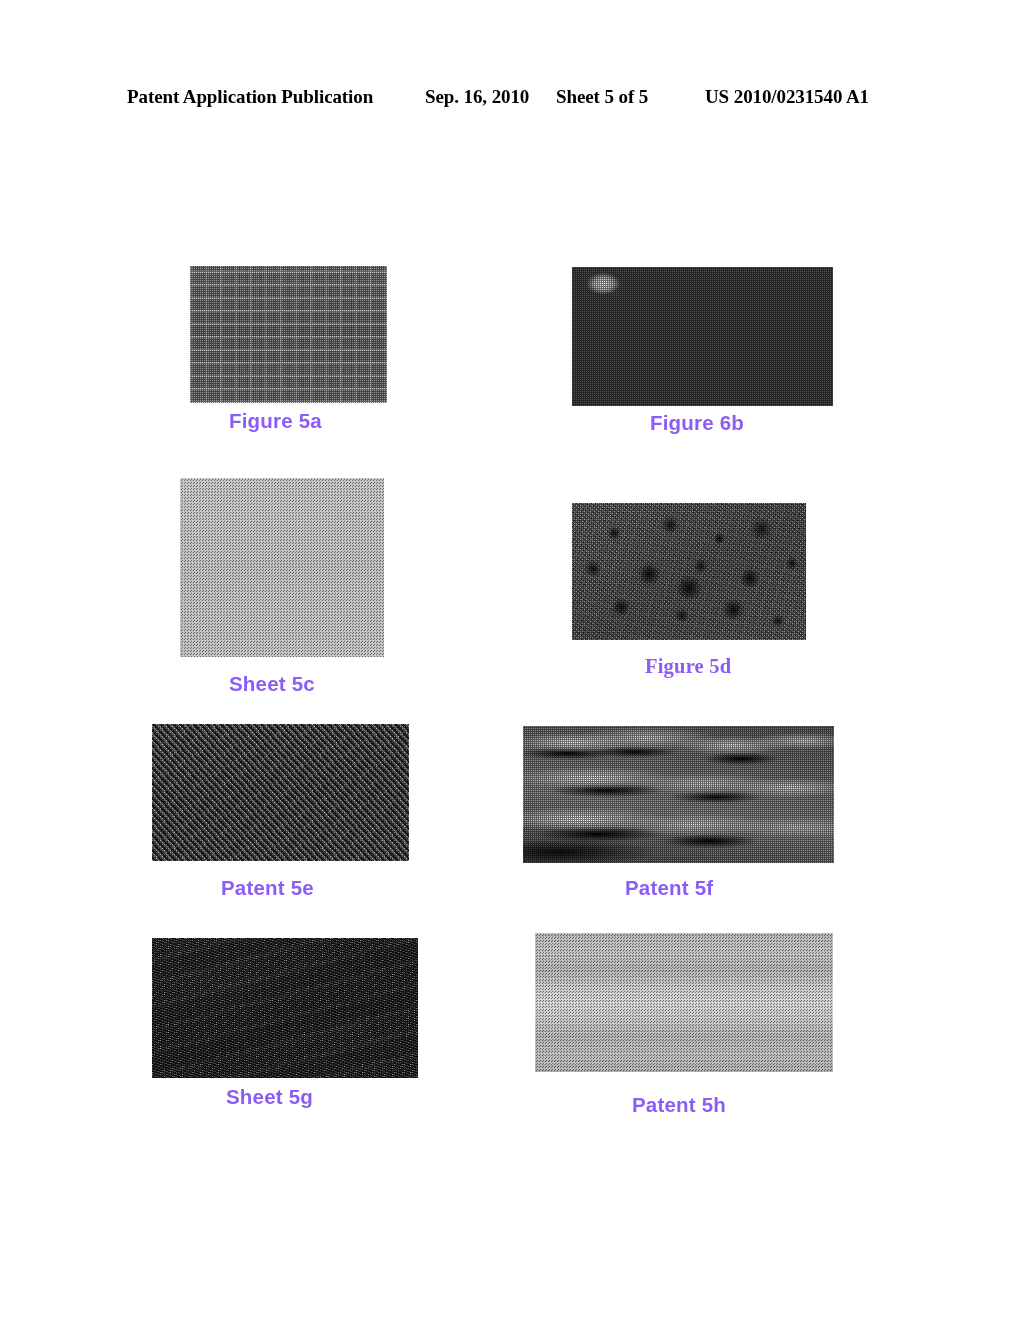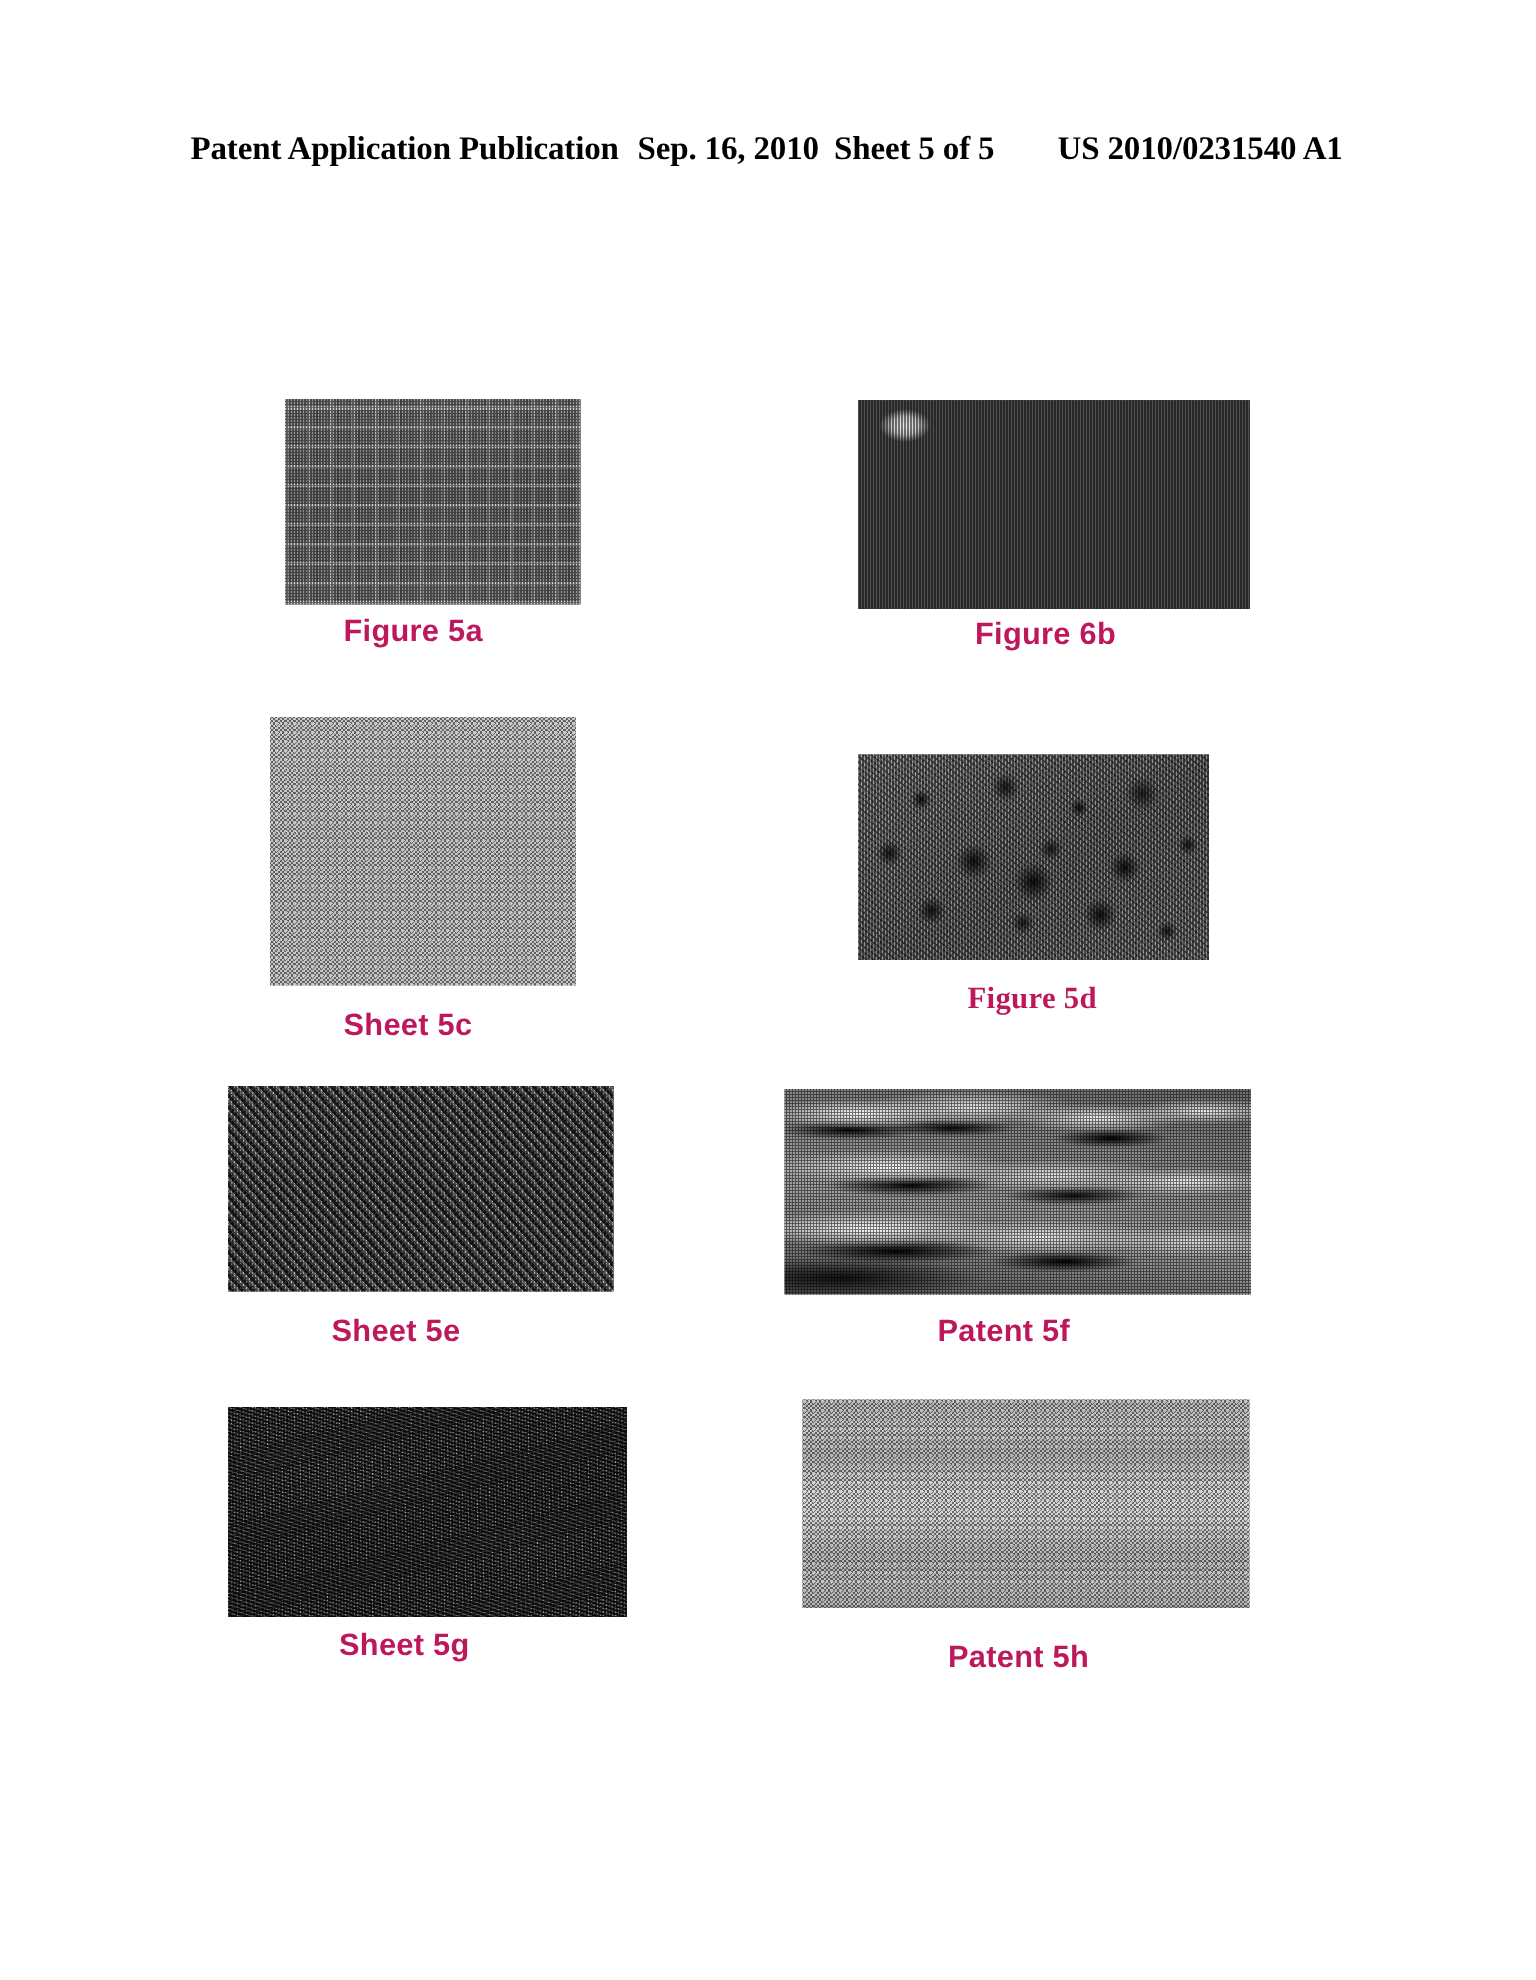--- a/index.html
+++ b/index.html
@@ -22,21 +22,21 @@
   .page-header {
     position: absolute;
     left: 0;
     top: 86px;
     width: 1024px;
     height: 26px;
     display: flex;
     align-items: baseline;
     font-family: "Liberation Serif", serif;
     font-weight: bold;
-    font-size: 22px;
+    font-size: 19px;
     letter-spacing: -0.1px;
     white-space: nowrap;
   }
   .hdr-pub {
     position: absolute;
     left: 127px;
     top: 0;
   }
   .hdr-date {
     position: absolute;
@@ -66,21 +66,21 @@
     background-color: #9a9a9a;
     image-rendering: pixelated;
   }
   .fig-label {
     position: absolute;
     font-family: "Liberation Sans", sans-serif;
     font-weight: bold;
     font-size: 20.5px;
     letter-spacing: 0.2px;
     white-space: nowrap;
-    color: #be185d;
+    color: #8b5cf6;
   }
 
   
   .halftone {
     position: absolute;
     left: -4px;
     top: -4px;
     right: -4px;
     bottom: -4px;
     background-image:
@@ -332,21 +332,21 @@
         <div class="tex-mottle"></div>
         <div class="halftone"></div>
       </div>
       <div class="fig-label" style="left: 645px; top: 655px; font-family: Liberation Serif, serif;">Figure 5d</div>
     </div>
     <div class="figure-panel">
       <div class="fig-image" style="left: 152px; top: 724px; width: 257px; height: 137px; background-color: rgb(111, 111, 111);">
         <div class="tex-weave"></div>
         <div class="halftone"></div>
       </div>
-      <div class="fig-label" style="left: 221px; top: 876px;">Sheet 5e</div>
+      <div class="fig-label" style="left: 221px; top: 876px;">Patent 5e</div>
     </div>
     <div class="figure-panel">
       <div class="fig-image" style="left: 523px; top: 726px; width: 311px; height: 137px; background-color: rgb(125, 125, 125);">
         <div class="tex-crumple"></div>
         <div class="halftone"></div>
       </div>
       <div class="fig-label" style="left: 625px; top: 876px;">Patent 5f</div>
     </div>
     <div class="figure-panel">
       <div class="fig-image" style="left: 152px; top: 938px; width: 266px; height: 140px; background-color: rgb(74, 74, 74);">

